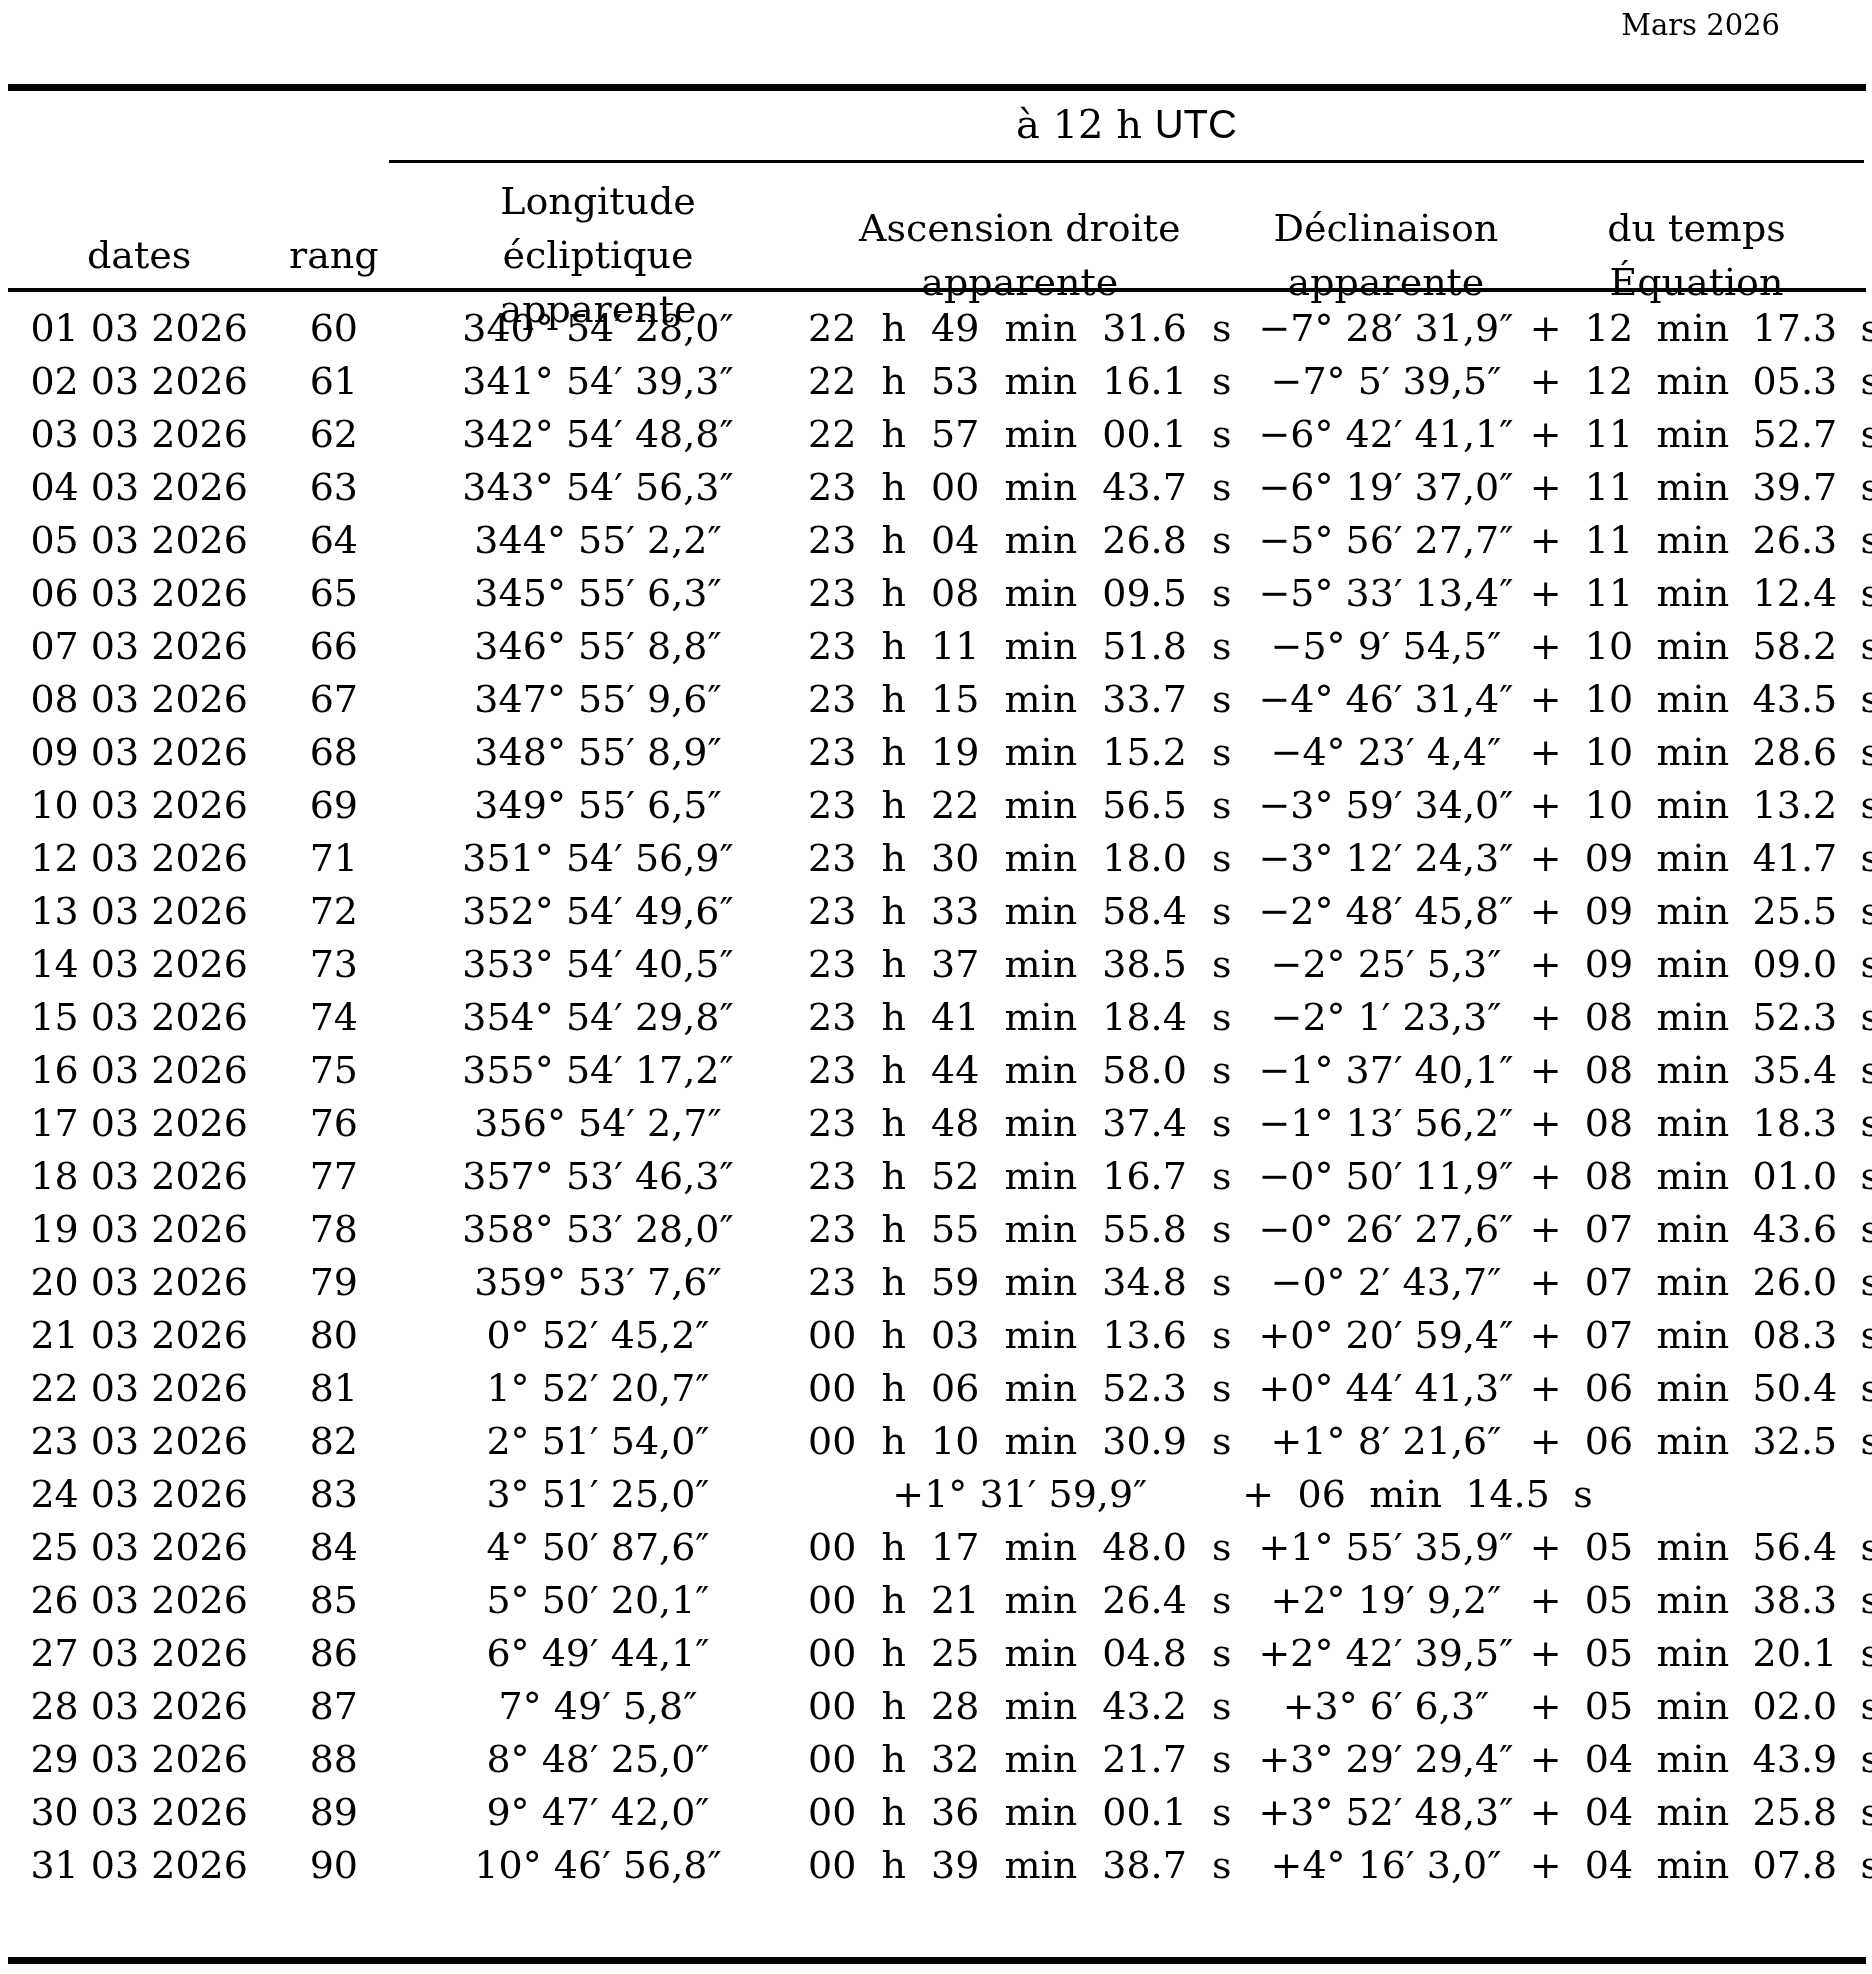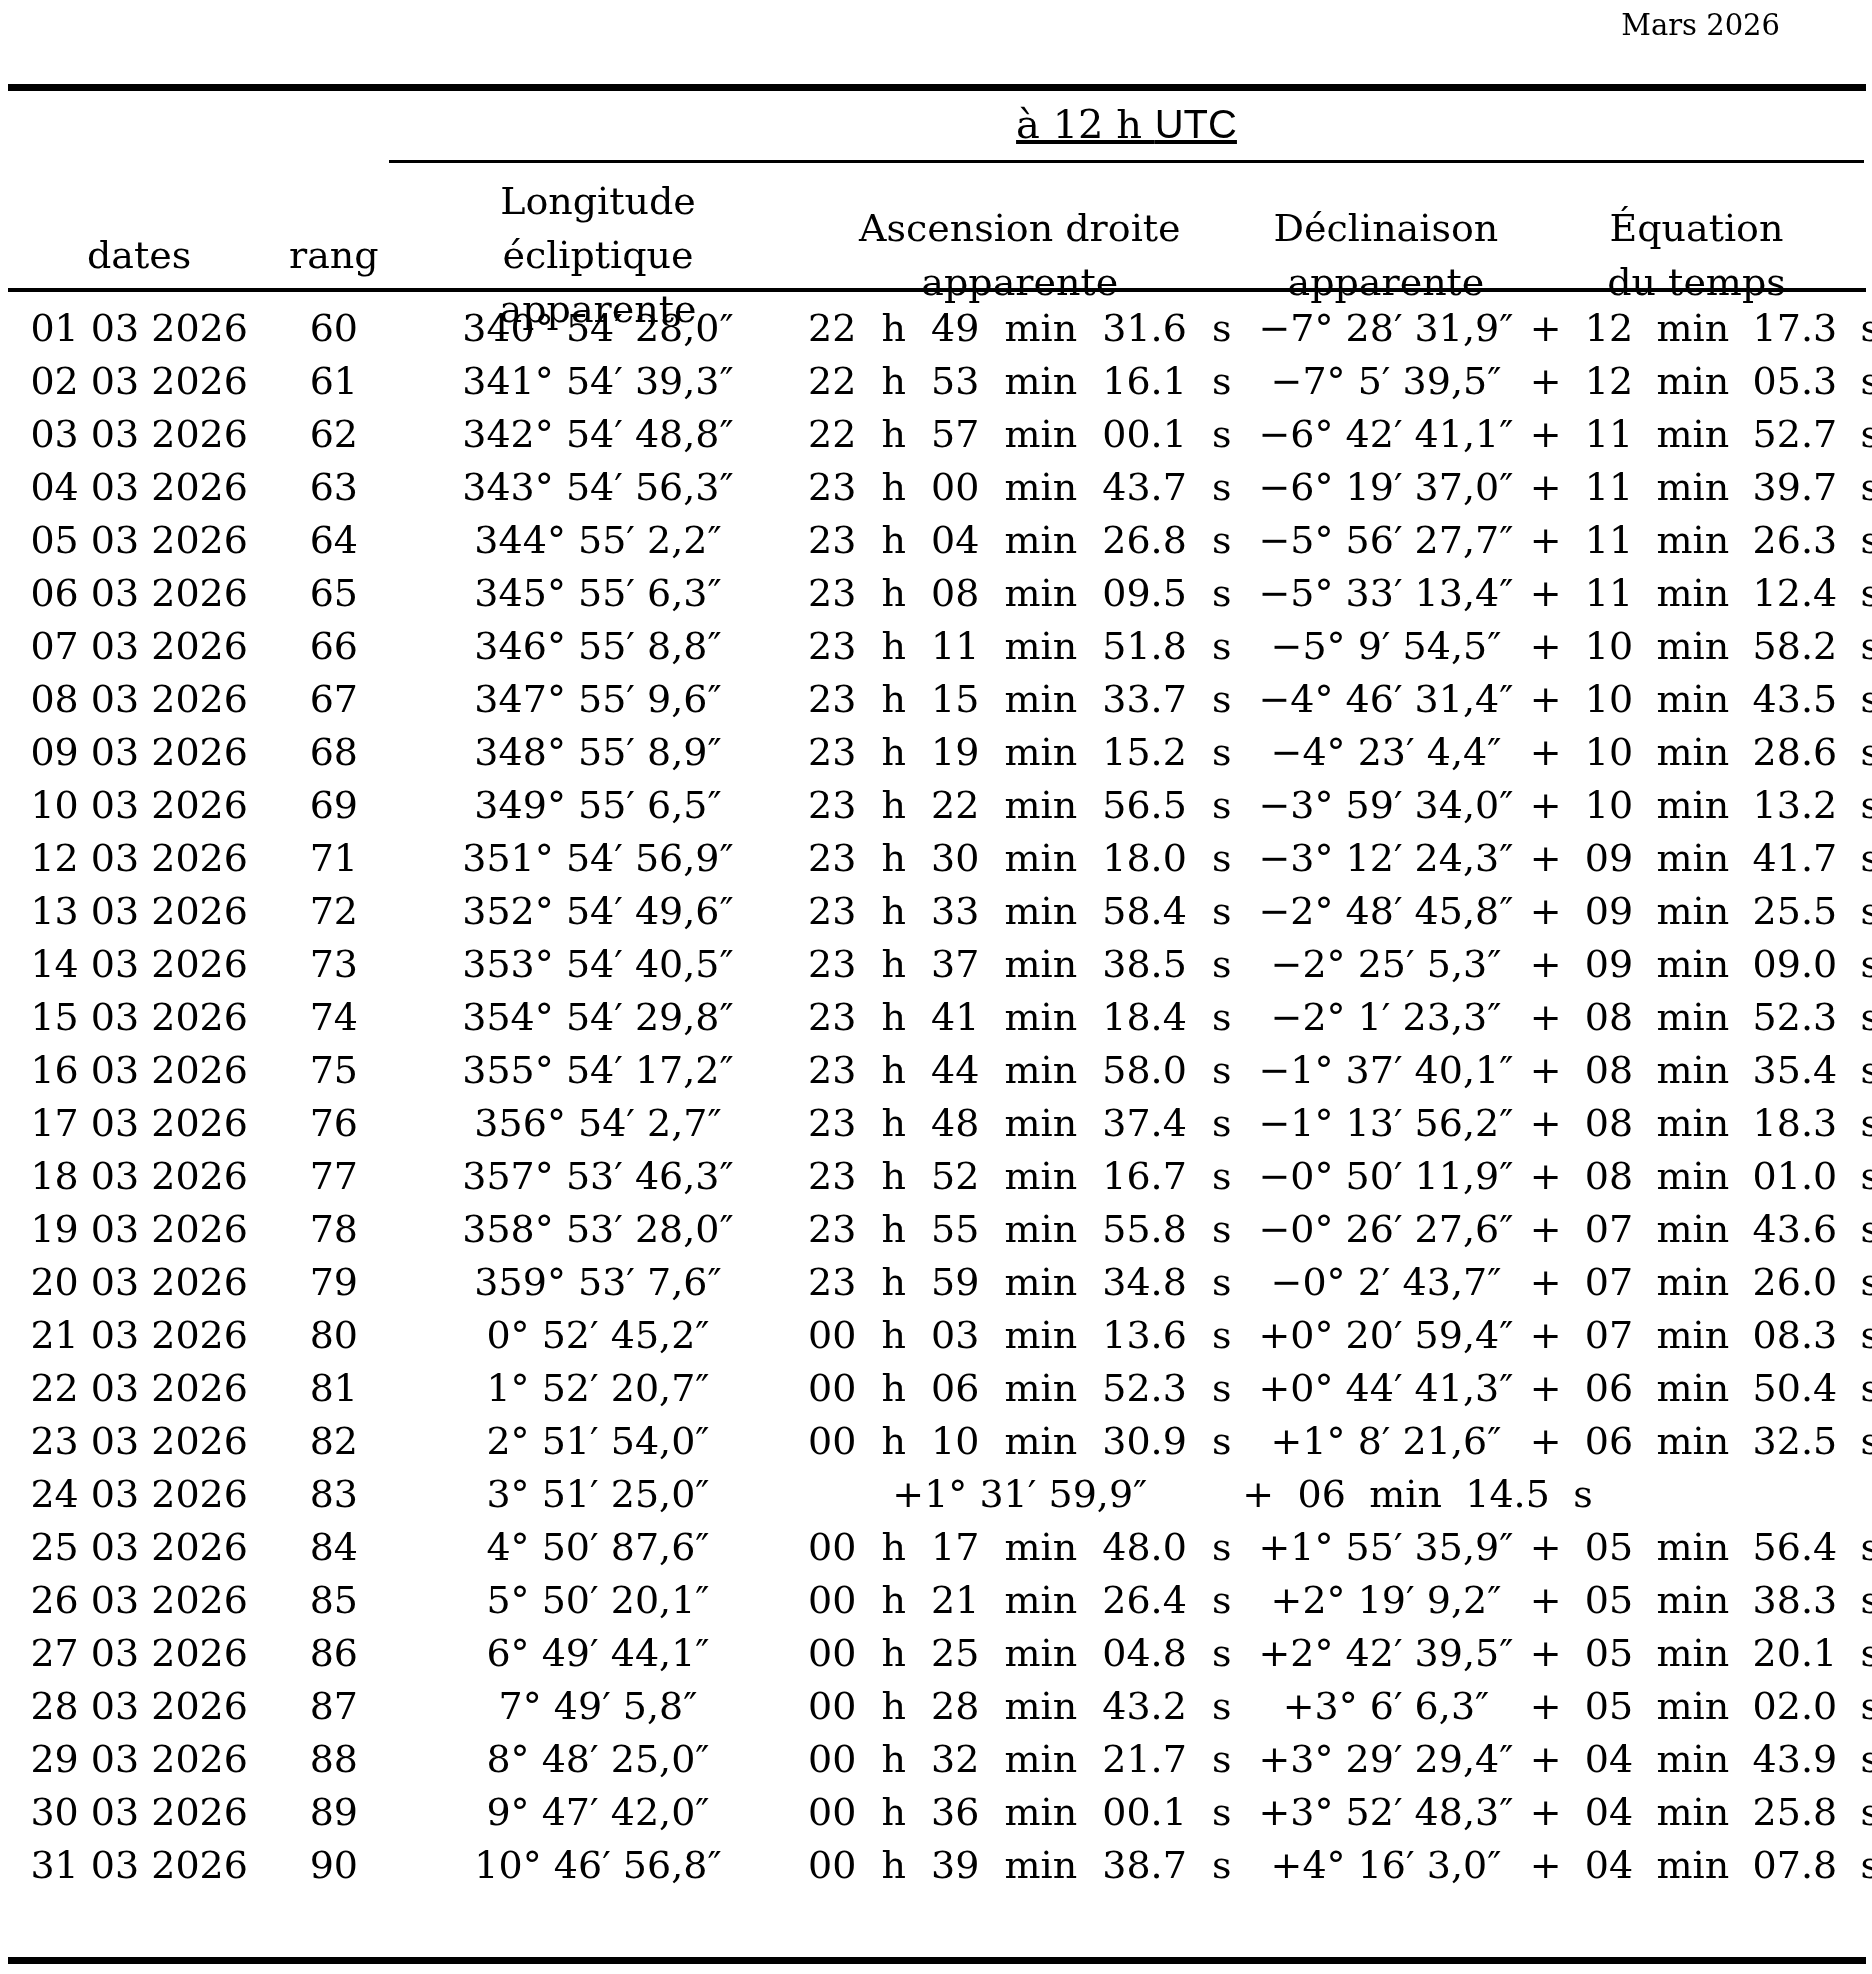--- a/index.html
+++ b/index.html
@@ -13,21 +13,21 @@
     position:absolute;top:1.9px;left:0;width:1780px;
     text-align:right;font-size:29px;line-height:47px;
   }
   .rule{position:absolute;background:#000;}
   .rule-top{left:7.5px;top:84px;width:1858px;height:6.6px;}
   .rule-bottom{left:7.5px;top:1957px;width:1858px;height:6.6px;}
   .rule-headsep{left:7.5px;top:288px;width:1858px;height:3.8px;}
   .rule-cmid{left:389px;top:160px;width:1475px;height:2.8px;}
   .group-header{
     position:absolute;top:98px;left:389px;width:1475px;
-    text-align:center;font-size:40px;line-height:53px;text-decoration:underline;
+    text-align:center;font-size:40px;line-height:53px;
   }
   .group-header .sans{font-family:"Liberation Sans", sans-serif;}
   .hgrid{
     position:absolute;top:174px;left:9.4px;width:1854px;height:107px;
     display:grid;grid-template-columns:14% 7% 21.5% 24% 15.5% 18%;
   }
   .hcell{
     display:flex;flex-direction:column;justify-content:center;
     text-align:center;font-size:38px;line-height:54px;
   }
@@ -68,22 +68,22 @@
   </div>
   <div class="hcell">
     <div>Ascension droite</div>
     <div>apparente</div>
   </div>
   <div class="hcell">
     <div>Déclinaison</div>
     <div>apparente</div>
   </div>
   <div class="hcell">
+    <div>du temps</div>
     <div>Équation</div>
-    <div>du temps</div>
   </div>
 </div>
 
 <div class="rule rule-headsep"></div>
 
 <div class="tbody">
     <div class="trow">
       <div class="cell c0">01 03 2026</div>
       <div class="cell c1">60</div>
       <div class="cell c2">340° 54′ 28,0″</div>

